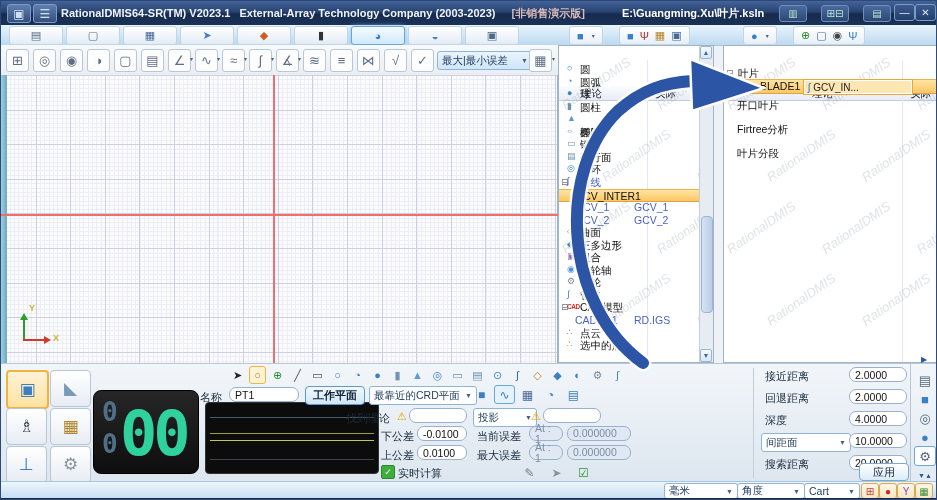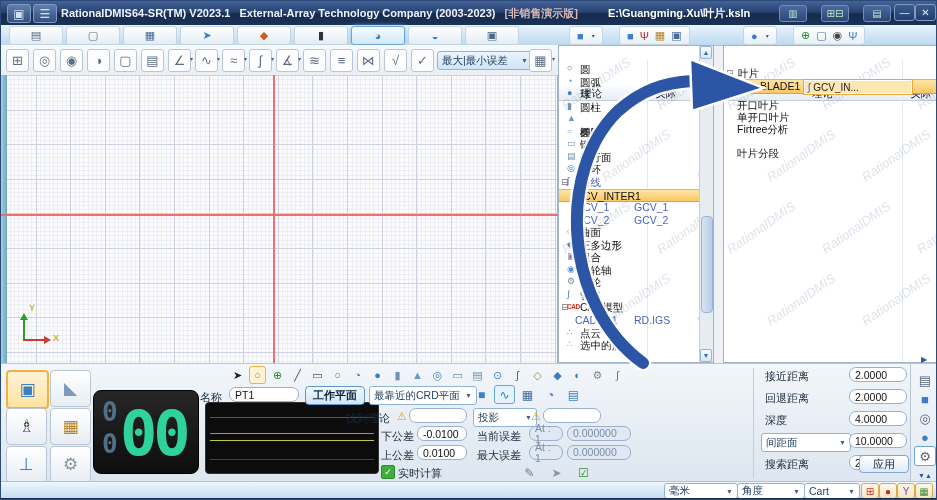--- a/index.html
+++ b/index.html
@@ -5,21 +5,21 @@
   html,body{margin:0;padding:0;background:#8aa5c0;font-family:"Liberation Sans","DejaVu Sans",sans-serif;}
   #app{position:relative;width:937px;height:500px;background:#eef2f7;overflow:hidden;border:1px solid #2c4a78;box-sizing:border-box;}
   .abs{position:absolute;}
   .ic{display:inline-flex;align-items:center;justify-content:center;line-height:1;}
   
   .titlebar{position:absolute;left:0;top:0;width:937px;height:24px;
     background:linear-gradient(#44639a 0%,#27436f 45%,#152a4e 55%,#1b3257 100%);color:#eef3fb;}
   .titlebar .tb-ic{position:absolute;top:3px;width:22px;height:17px;font-size:12px;color:#cfe0f2;
     background:linear-gradient(#5f7fae,#33507e);border:1px solid #7e9ac4;border-radius:3px;}
   .title-text{position:absolute;left:60px;top:5px;font-size:11px;font-weight:bold;white-space:nowrap;}
-  .title-text .demo{color:#d8b9b9;margin:0 6px;}
+  .title-text .demo{color:#d8b9b9;margin:0 13px;}
   .title-text .file{color:#ffffff;padding-left:21px;}
   .tb-rgroup .tb-ric{position:absolute;top:4px;width:26px;height:15px;font-size:10px;color:#bfe8c9;
     background:linear-gradient(#4a6a9e,#2b4876);border:1px solid #6f8cba;border-radius:3px;}
   .winbtn{position:absolute;top:3px;width:19px;height:15px;font-size:10px;color:#dfe9f6;
     background:linear-gradient(#3c5b8e,#22406e);border:1px solid #7e9ac4;border-radius:3px;cursor:default;}
   
   .tabrow{position:absolute;left:0;top:24px;width:937px;height:20px;
     background:linear-gradient(#e8f4fd,#bdd9ef);border-bottom:1px solid #a9c6e0;}
   .tab{position:absolute;top:1px;height:17px;border-radius:3px;background:linear-gradient(#ffffff,#e2ecf5);
     border:1px solid #c3d4e4;display:flex;align-items:center;justify-content:center;font-size:11px;}
@@ -372,23 +372,20 @@
           <span class="tic" style="left: 23px; color: rgb(59, 127, 196);">◗</span>
           <span class="tlab" style="left: 36px;">BLADE1</span>
           <span class="chip" style="left: 80px; width: 100px;">
             <span style="color: rgb(59, 98, 196);">ʃ</span>
             <span>GCV_IN...</span>
           </span>
         </div>
         <div class="trow" style="top: 39px;">
           <span class="tlab" style="left: 13px;">开口叶片</span>
         </div>
-        <div class="trow" style="top: 51px;">
-          <span class="tlab" style="left: 13px;">单开口叶片</span>
-        </div>
         <div class="trow" style="top: 63px;">
           <span class="tlab" style="left: 13px;">Firtree分析</span>
         </div>
         <div class="trow" style="top: 87px;">
           <span class="tlab" style="left: 13px;">叶片分段</span>
         </div>
       </div>
   </div>
 
   <svg class="arrowsvg" width="230" height="330" viewBox="0 0 230 330">
@@ -497,21 +494,21 @@
         <div class="flabel" style="left: 764px; top: 49px;">深度</div>
         <input class="field" value="4.0000" style="left: 848px; top: 47px; width: 58px;">
         <div class="combo white" style="left: 760px; top: 69px; width: 80px;">
           <span>间距面</span>
           <span class="dd">▼</span>
         </div>
         <input class="field" value="10.0000" style="left: 848px; top: 69px; width: 58px;">
         <div class="flabel" style="left: 764px; top: 93px;">搜索距离</div>
         <input class="field" value="20.0000" style="left: 848px; top: 91px; width: 58px;">
       </div>
-    <div class="btn" style="left:858px;top:91px;width:48px;height:16px">应用</div>
+    <div class="btn" style="left:858px;top:99px;width:48px;height:16px">应用</div>
 
     <div class="rstrip">
       <span class="abs ic" style="left:6px;top:-9px;width:14px;height:10px;font-size:8px;color:#2d55a5">▶</span>
       <div id="rstripicons">
           <div class="rsic" style="top: 6px; color: rgb(83, 102, 124);">▤</div>
           <div class="rsic" style="top: 25px; color: rgb(59, 127, 196);">■</div>
           <div class="rsic" style="top: 44px; color: rgb(83, 102, 124);">◎</div>
           <div class="rsic" style="top: 63px; color: rgb(59, 127, 196);">●</div>
           <div class="rsic sel" style="top: 82px; color: rgb(83, 102, 124);">⚙</div>
           <div class="rsic" style="top: 101px; color: rgb(45, 85, 165); font-size: 7px;">▼▲</div>

